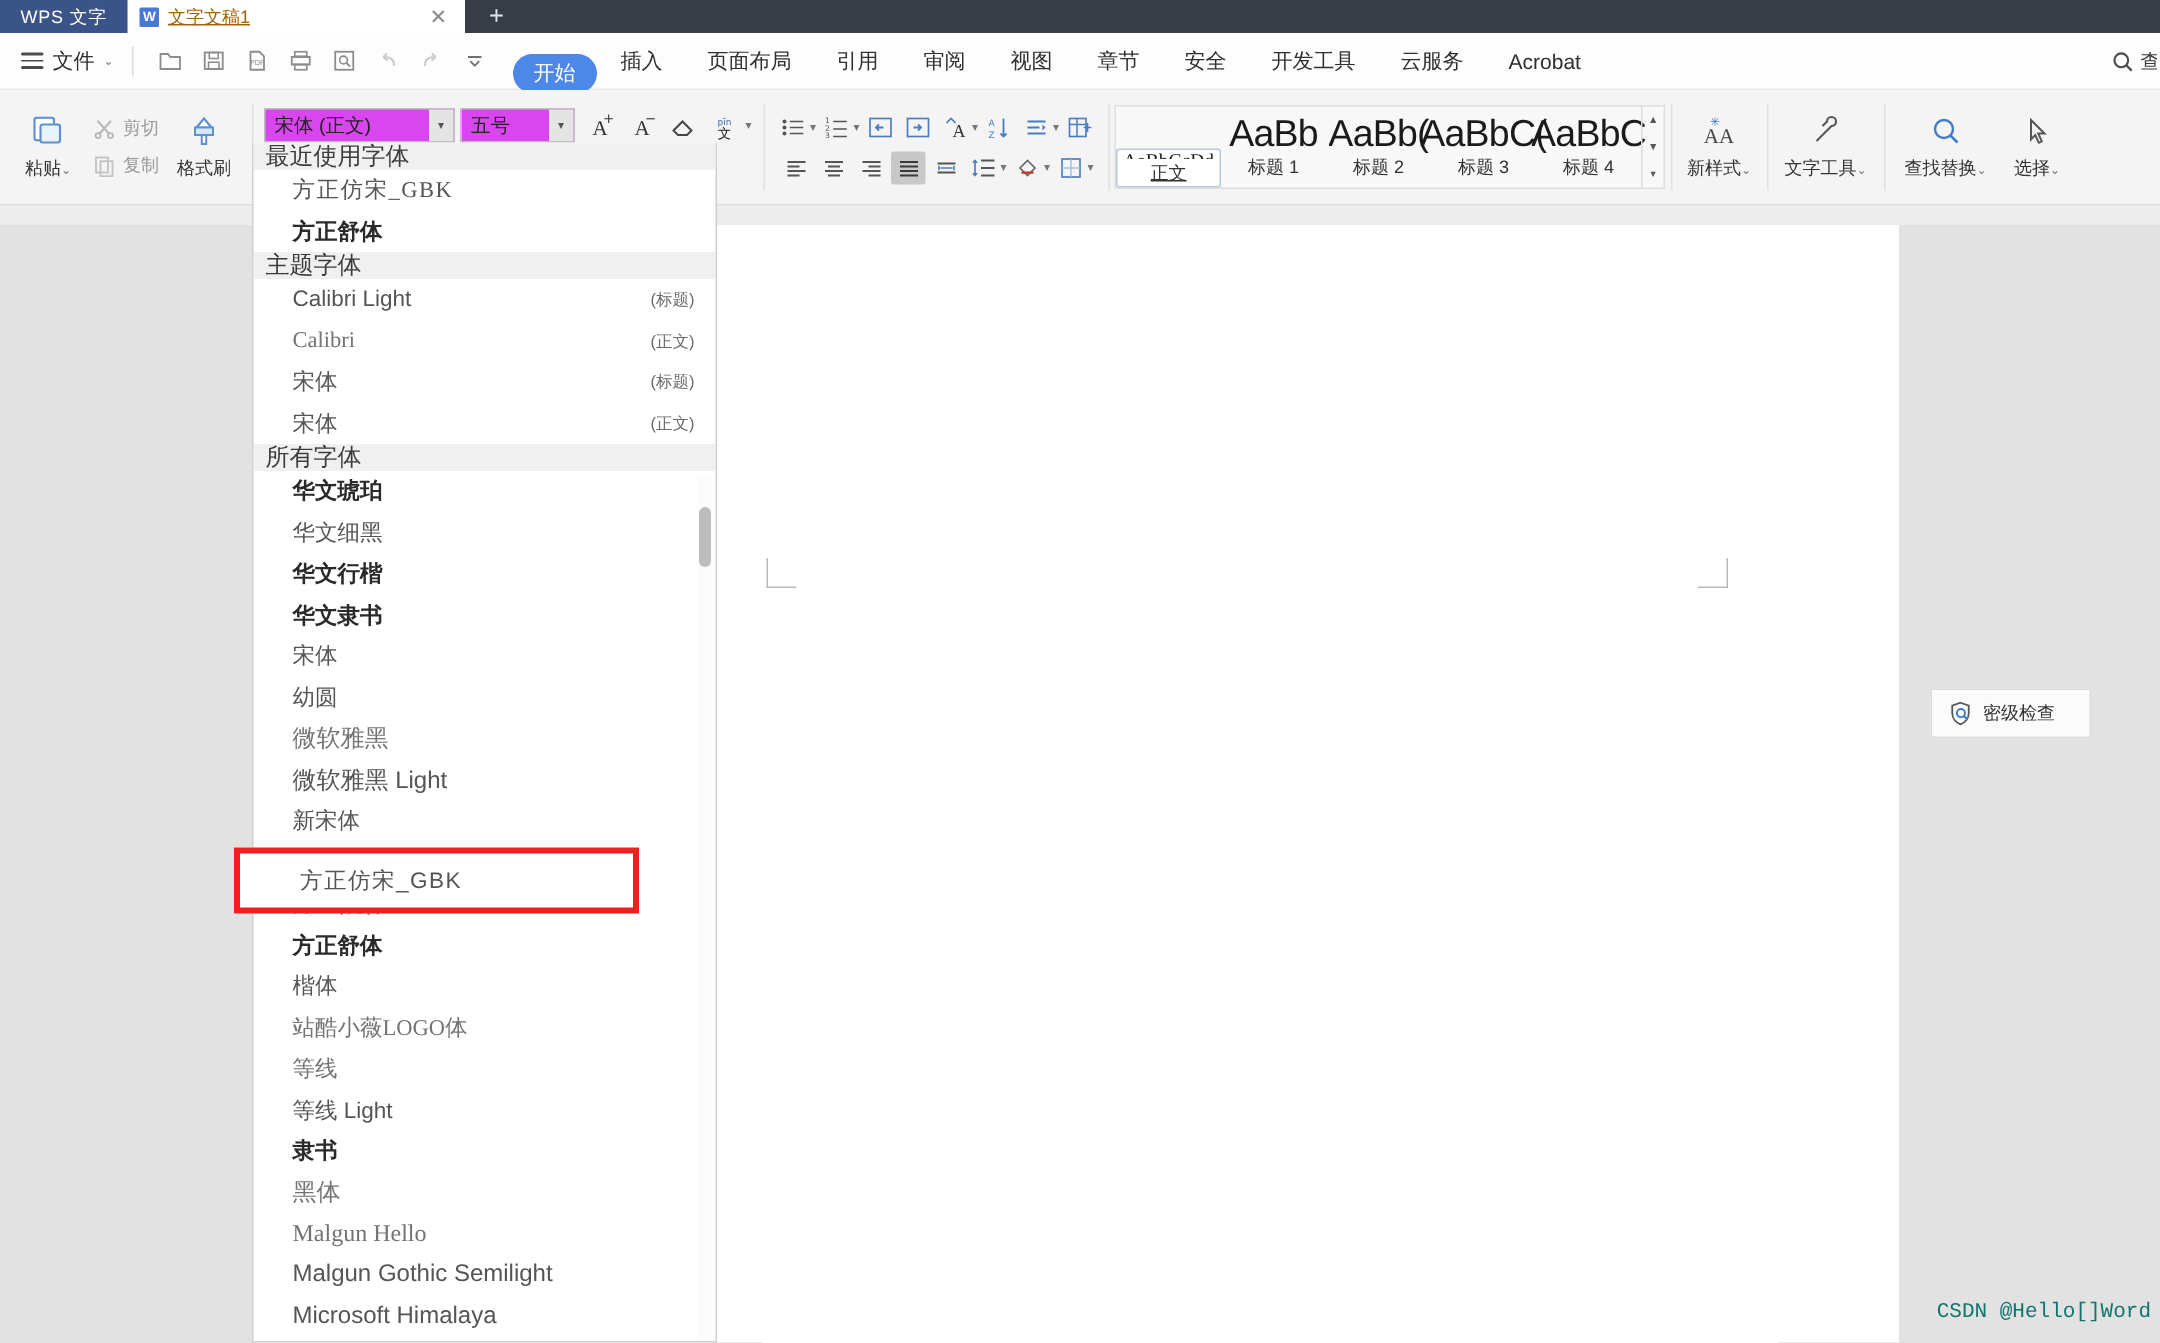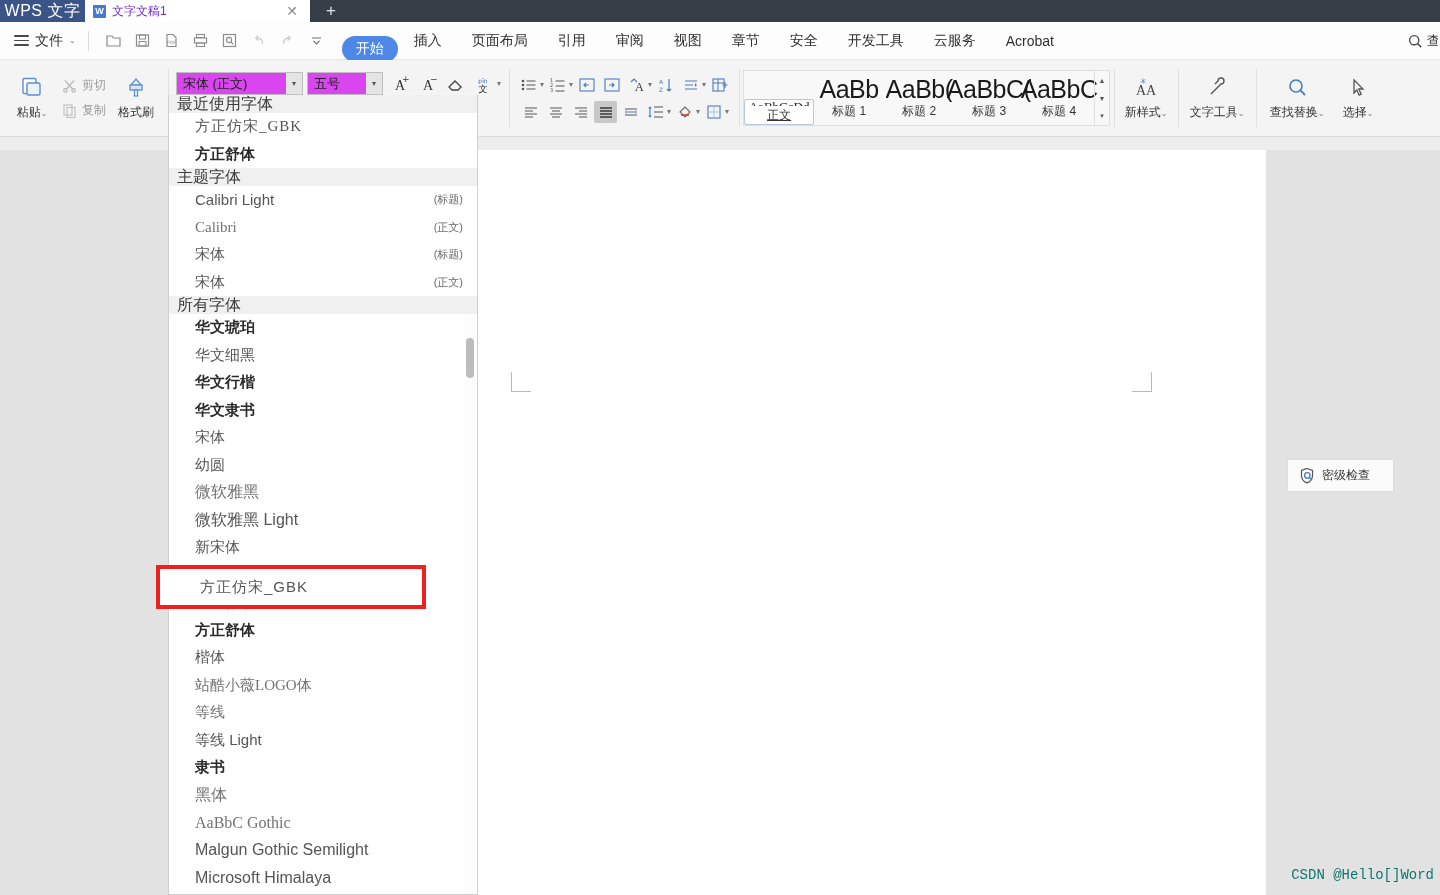--- a/index.html
+++ b/index.html
@@ -12,33 +12,33 @@
   #app { position: relative; width: 1440px; height: 895px; }
 
   
   .titlebar {
     position: absolute; left: 0; top: 0; width: 1440px; height: 22px;
     background: #373d47;
     display: flex; align-items: stretch;
   }
   .app-badge {
     width: 85px; background: #3b5488; color: #ffffff;
-    font-size: 16px; display: flex; align-items: center; justify-content: center;
+    font-size: 12px; display: flex; align-items: center; justify-content: center;
     letter-spacing: .5px;
   }
   .doc-tab {
     width: 225px; background: #ffffff; display: flex; align-items: center;
     padding: 0 8px; position: relative;
   }
   .doc-tab .wicon {
     width: 13px; height: 13px; background: #4679d4; color: #fff;
     font-size: 9px; font-weight: bold; display: flex; align-items: center;
     justify-content: center; border-radius: 1px; margin-right: 6px;
   }
-  .doc-tab .tabtitle { font-size: 12px; color: #6d28d9; flex: 1; }
+  .doc-tab .tabtitle { font-size: 12px; color: #a16207; flex: 1; text-decoration: underline; }
   .doc-tab .tabclose { color: #8a8a8a; font-size: 14px; padding-right: 4px; }
   .newtab {
     width: 42px; display: flex; align-items: center; justify-content: center;
     color: #dfe2e6; font-size: 17px; font-weight: 300;
   }
 
   
   .menubar {
     position: absolute; left: 0; top: 22px; width: 1440px; height: 38px;
     background: #fdfdfd; display: flex; align-items: center;
@@ -706,21 +706,21 @@
         <div class="ddrow">
           <span class="nm ">等线 Light</span>
         </div>
         <div class="ddrow">
           <span class="nm bold serif">隶书</span>
         </div>
         <div class="ddrow">
           <span class="nm dark big">黑体</span>
         </div>
         <div class="ddrow">
-          <span class="nm dark big">AaBbC Gothic</span>
+          <span class="nm dark big">Malgun Hello</span>
         </div>
         <div class="ddrow">
           <span class="nm big">Malgun Gothic Semilight</span>
         </div>
         <div class="ddrow">
           <span class="nm big">Microsoft Himalaya</span>
         </div>
       </div>
     <div class="ddtrack"></div>
     <div class="ddscroll"></div>

